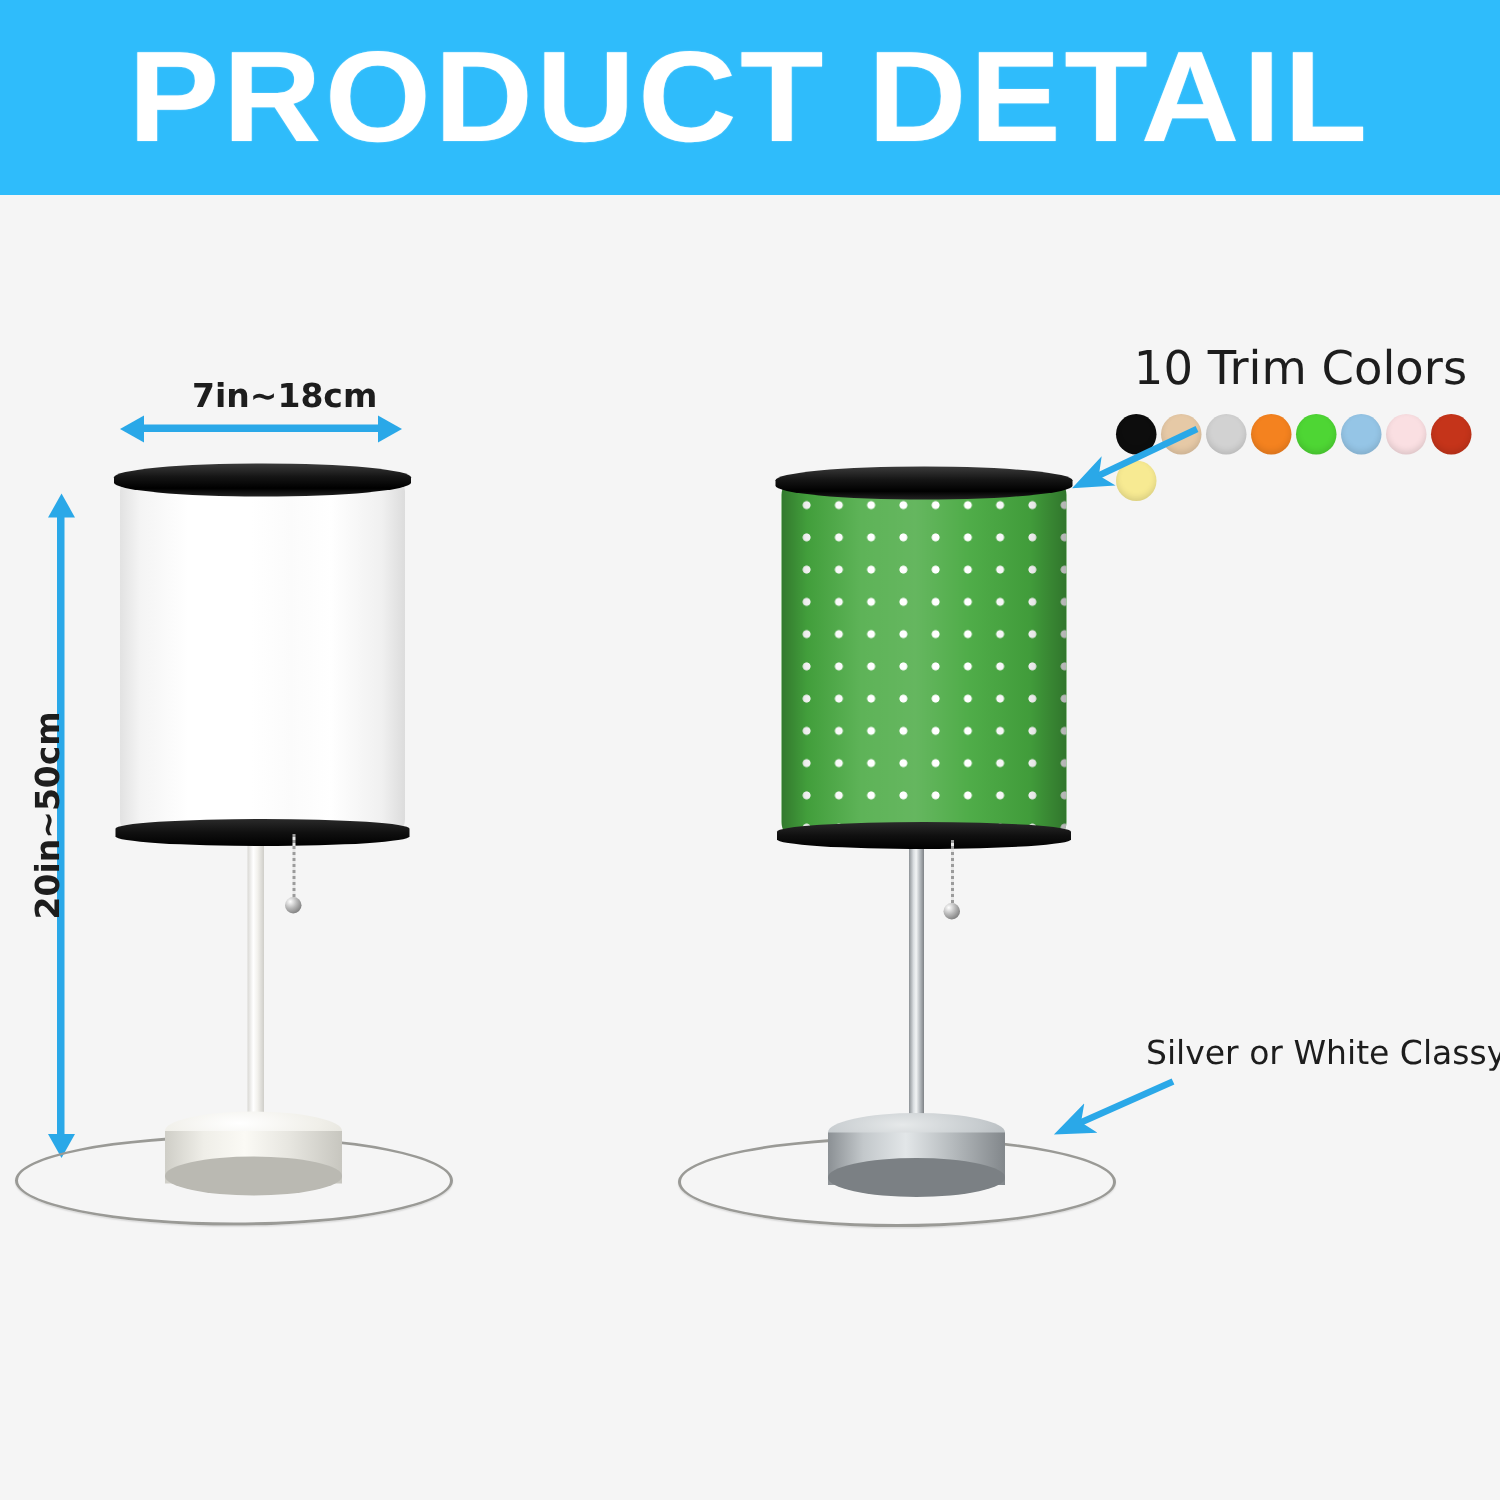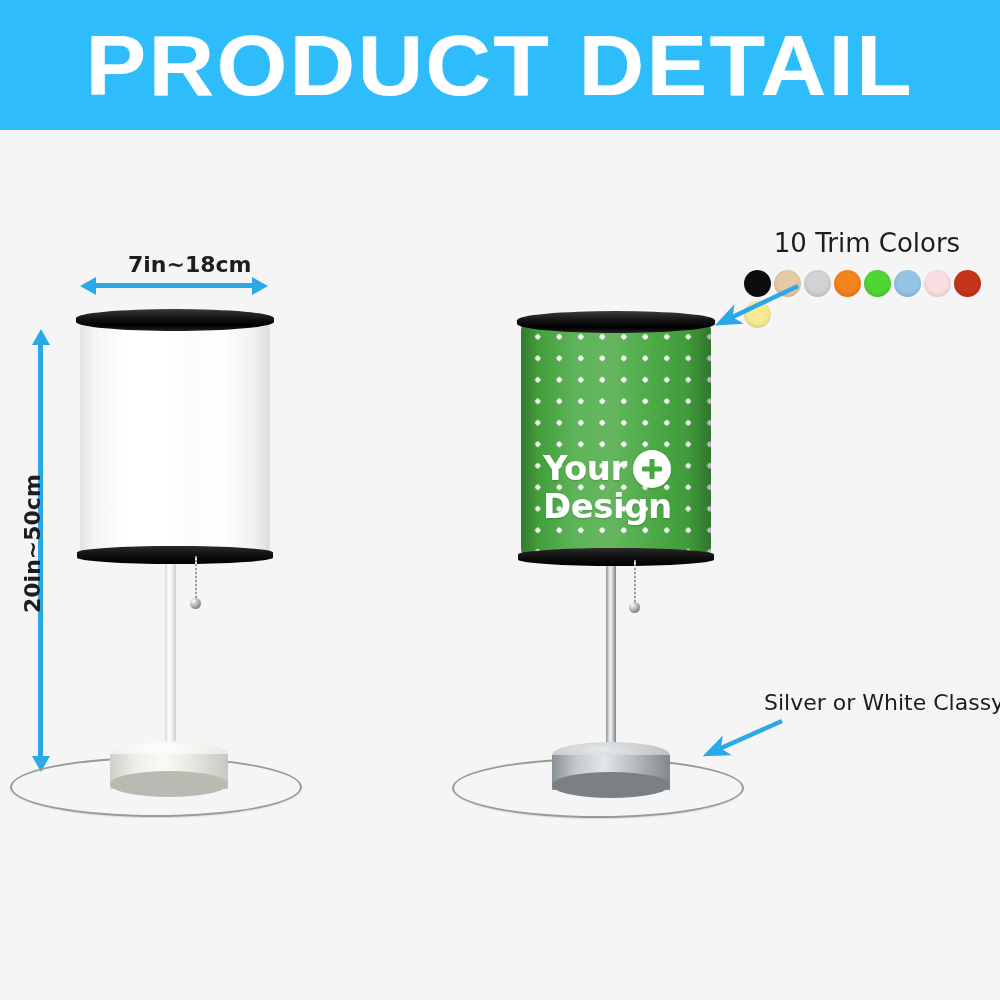--- a/index.html
+++ b/index.html
@@ -258,21 +258,21 @@
     white-space: nowrap;
   }
   .callout-arrow { position: absolute; }
 
   
   .trim-colors {
     position: absolute;
   }
   .trim-colors-title {
     font-family: "DejaVu Sans", sans-serif;
-    font-size: 26px;
+    font-size: 31px;
     color: #1d1d1d;
     text-align: center;
     white-space: nowrap;
     margin-bottom: 12px;
   }
   .swatch-grid {
     display: flex;
     flex-wrap: wrap;
     width: 246px;
     gap: 4px 3px;
@@ -332,29 +332,20 @@
     </div>
 
     <div class="pole pole-silver" style="left:606px; top:560px; width:10px; height:198px;"></div>
 
     <div class="shade-wrap" style="left:521px; top:320px; width:190px; height:238px;">
       <div class="shade-body" style="background:#46a83f;">
         <div class="dots"></div>
         <div class="shade-gloss"></div>
       </div>
 
-      <div class="your-design" style="left:22px; top:130px;">
-        <div class="yd-row">
-          <span>Your</span>
-          <span class="plus-badge"></span>
-        </div>
-        <div style="margin-top:2px;">
-          <span>Design</span>
-        </div>
-      </div>
 
       <div class="trim" style="left:-4px; top:-9px; width:198px; height:22px;"></div>
       <div class="trim trim-bottom" style="left:-3px; bottom:-8px; width:196px; height:18px;"></div>
     </div>
 
     <div class="chain" style="left:634px; top:560px; height:46px;"></div>
     <div class="chain-ball" style="left:629px; top:602px;"></div>
   </div>
 
   <div class="trim-colors" style="left:744px; top:228px;">

